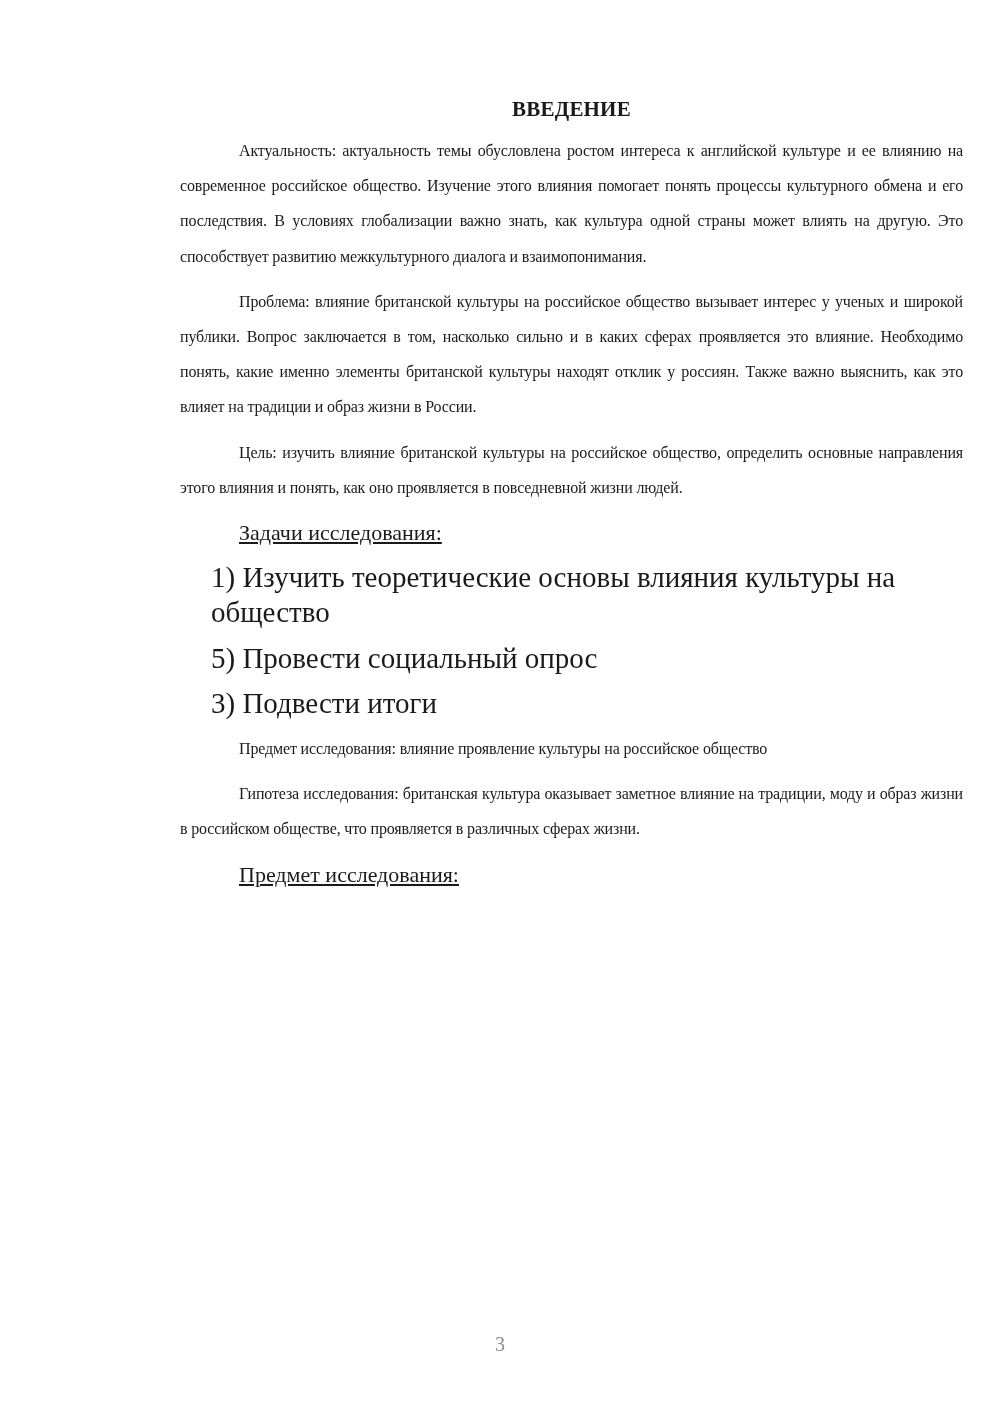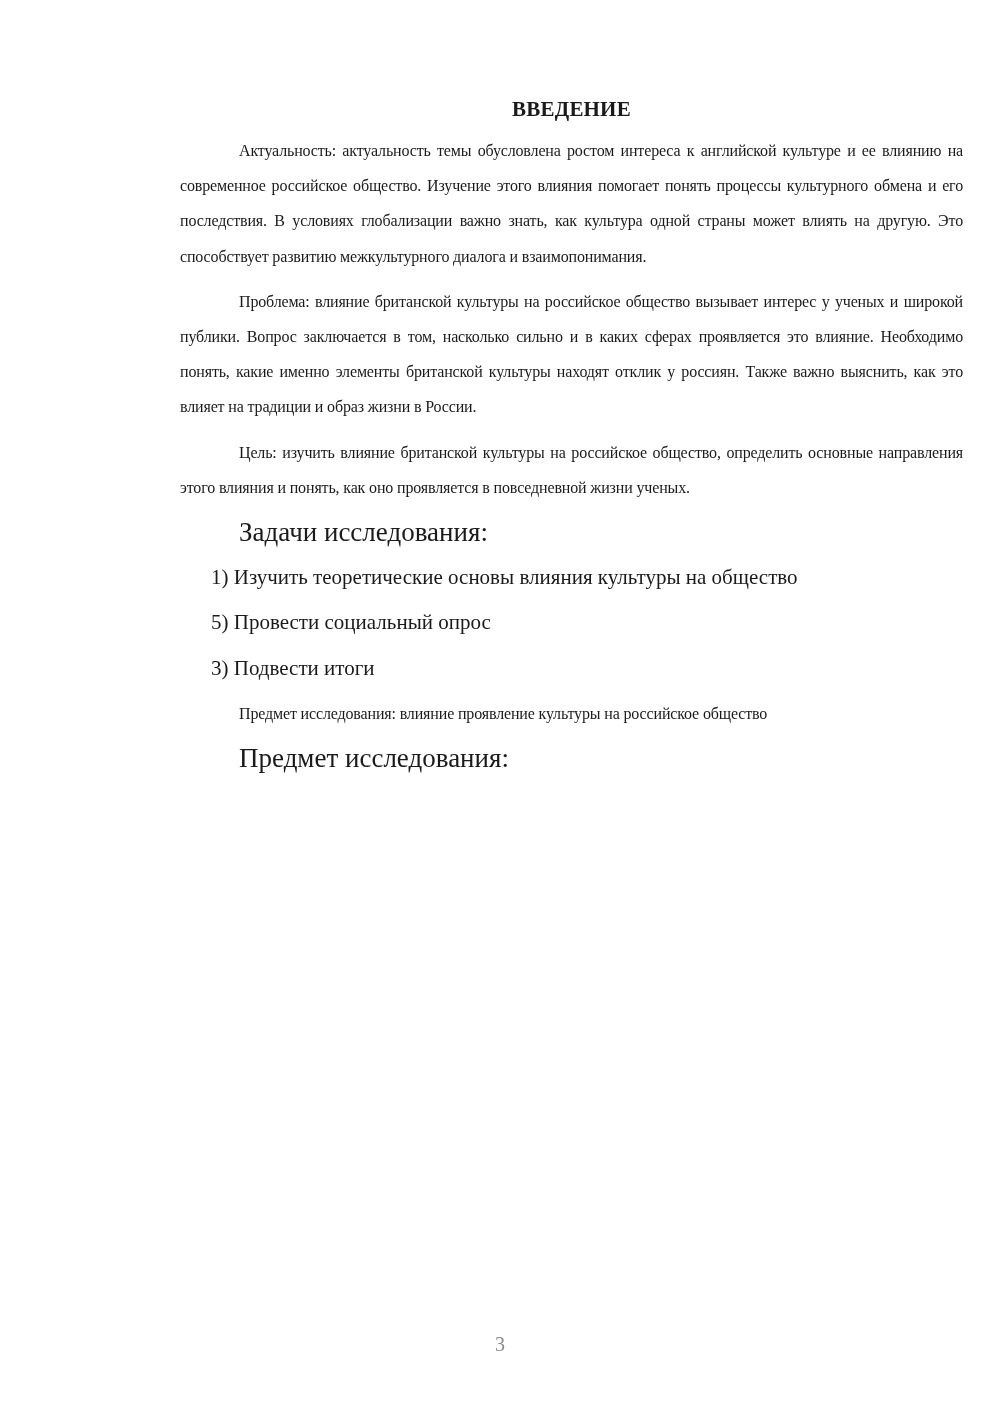--- a/index.html
+++ b/index.html
@@ -32,32 +32,33 @@
     }
     .para {
       font-size: 16px;
       line-height: 35.2px;
       text-align: justify;
       text-indent: 59px;
       margin: 0 0 10px 0;
       letter-spacing: -0.15px;
     }
     .label-line {
-      font-size: 27px;
+      font-size: 22px;
       line-height: 35.2px;
       text-indent: 59px;
       margin: 0 0 10px 0;
+      text-decoration: underline;
     }
     .task-list {
       margin: 0 0 10px 0;
       padding: 0;
       list-style: none;
     }
     .task-item {
-      font-size: 21px;
+      font-size: 29px;
       line-height: 35.2px;
       padding-left: 31px;
       margin: 0 0 10px 0;
     }
     .page-number {
       position: absolute;
       left: 0;
       width: 1000px;
       top: 1333px;
       text-align: center;
@@ -69,30 +70,31 @@
 </head>
 <body>
 
 <div class="page">
   <h1 class="heading">ВВЕДЕНИЕ</h1>
 
   <p class="para">Актуальность: актуальность темы обусловлена ростом интереса к английской культуре и ее влиянию на современное российское общество. Изучение этого влияния помогает понять процессы культурного обмена и его последствия. В условиях глобализации важно знать, как культура одной страны может влиять на другую. Это способствует развитию межкультурного диалога и взаимопонимания.</p>
 
   <p class="para">Проблема: влияние британской культуры на российское общество вызывает интерес у ученых и широкой публики. Вопрос заключается в том, насколько сильно и в каких сферах проявляется это влияние. Необходимо понять, какие именно элементы британской культуры находят отклик у россиян. Также важно выяснить, как это влияет на традиции и образ жизни в России.</p>
 
-  <p class="para">Цель: изучить влияние британской культуры на российское общество, определить основные направления этого влияния и понять, как оно проявляется в повседневной жизни ученых.</p>
+  <p class="para">Цель: изучить влияние британской культуры на российское общество, определить основные направления этого влияния и понять, как оно проявляется в повседневной жизни людей.</p>
 
   <p class="label-line">Задачи исследования:</p>
 
   <ul class="task-list">
     <li class="task-item">1) Изучить теоретические основы влияния культуры на общество</li>
     <li class="task-item">5) Провести социальный опрос</li>
     <li class="task-item">3) Подвести итоги</li>
   </ul>
 
 
   <p class="para">Предмет исследования: влияние проявление культуры на российское общество</p>
 
+  <p class="para">Гипотеза исследования: британская культура оказывает заметное влияние на традиции, моду и образ жизни в российском обществе, что проявляется в различных сферах жизни.</p>
 
   <p class="label-line">Предмет исследования:</p>
 </div>
 
 <div class="page-number">3</div>
 
 </body></html>

